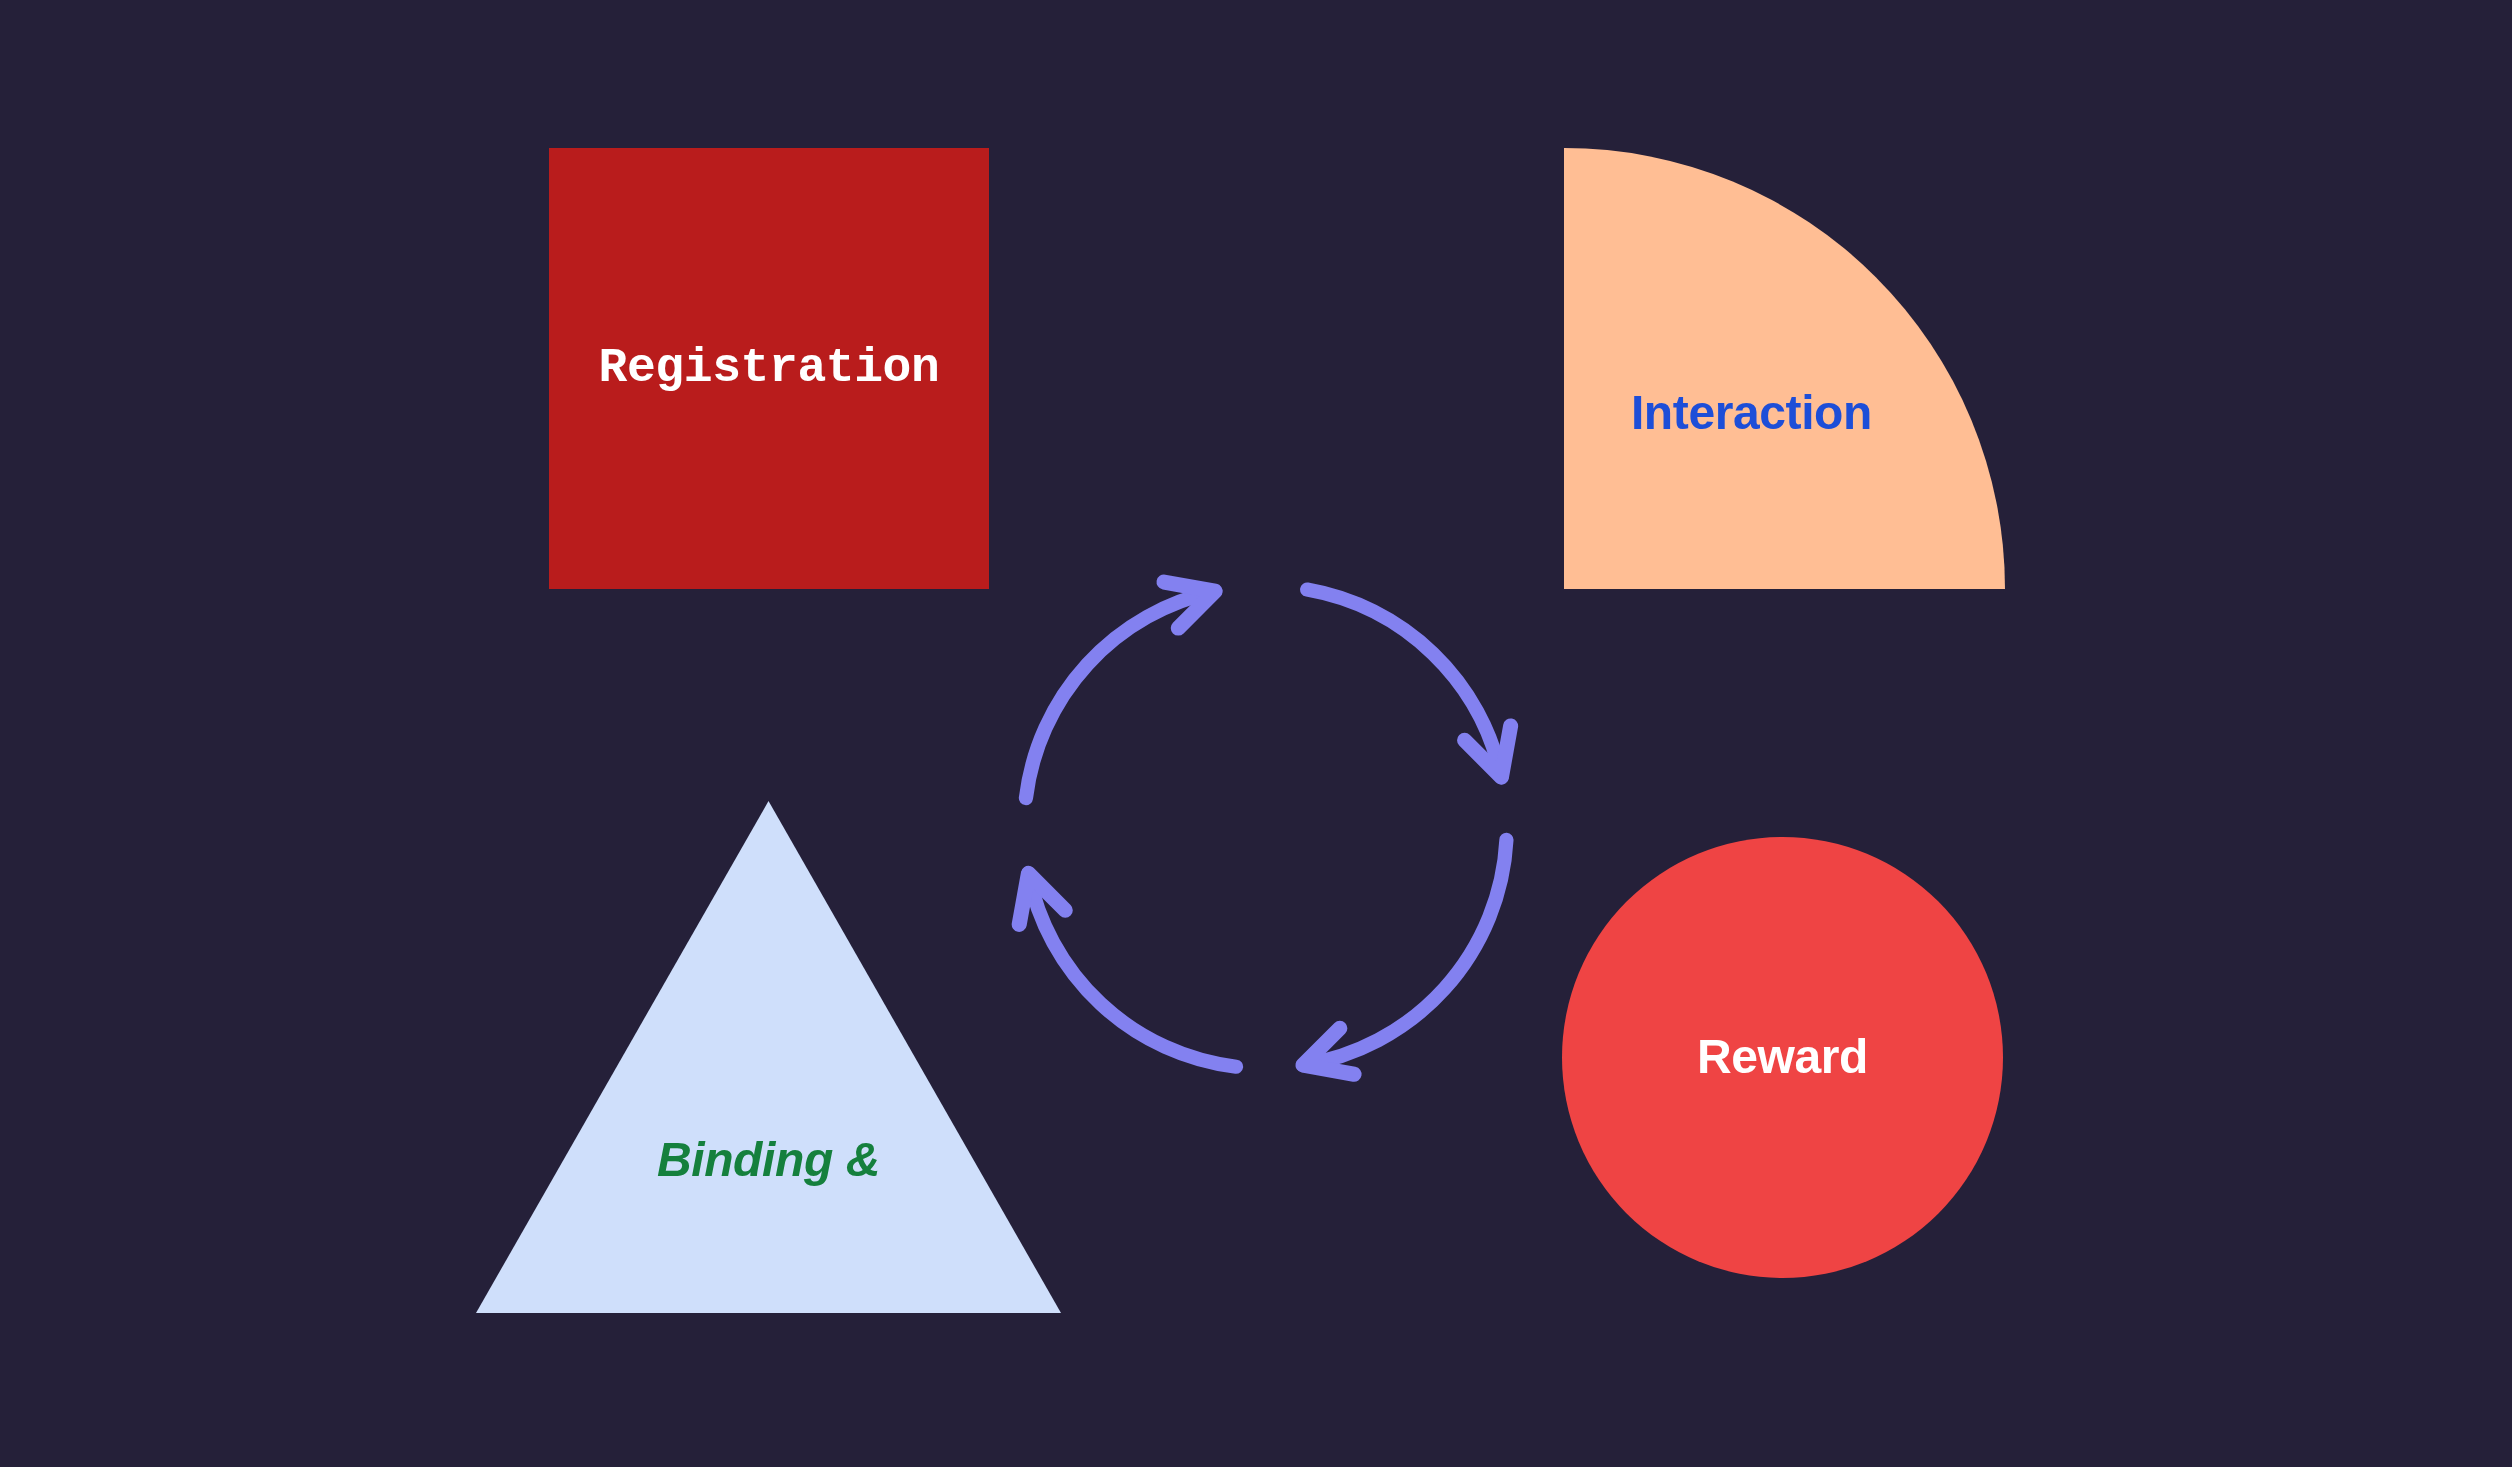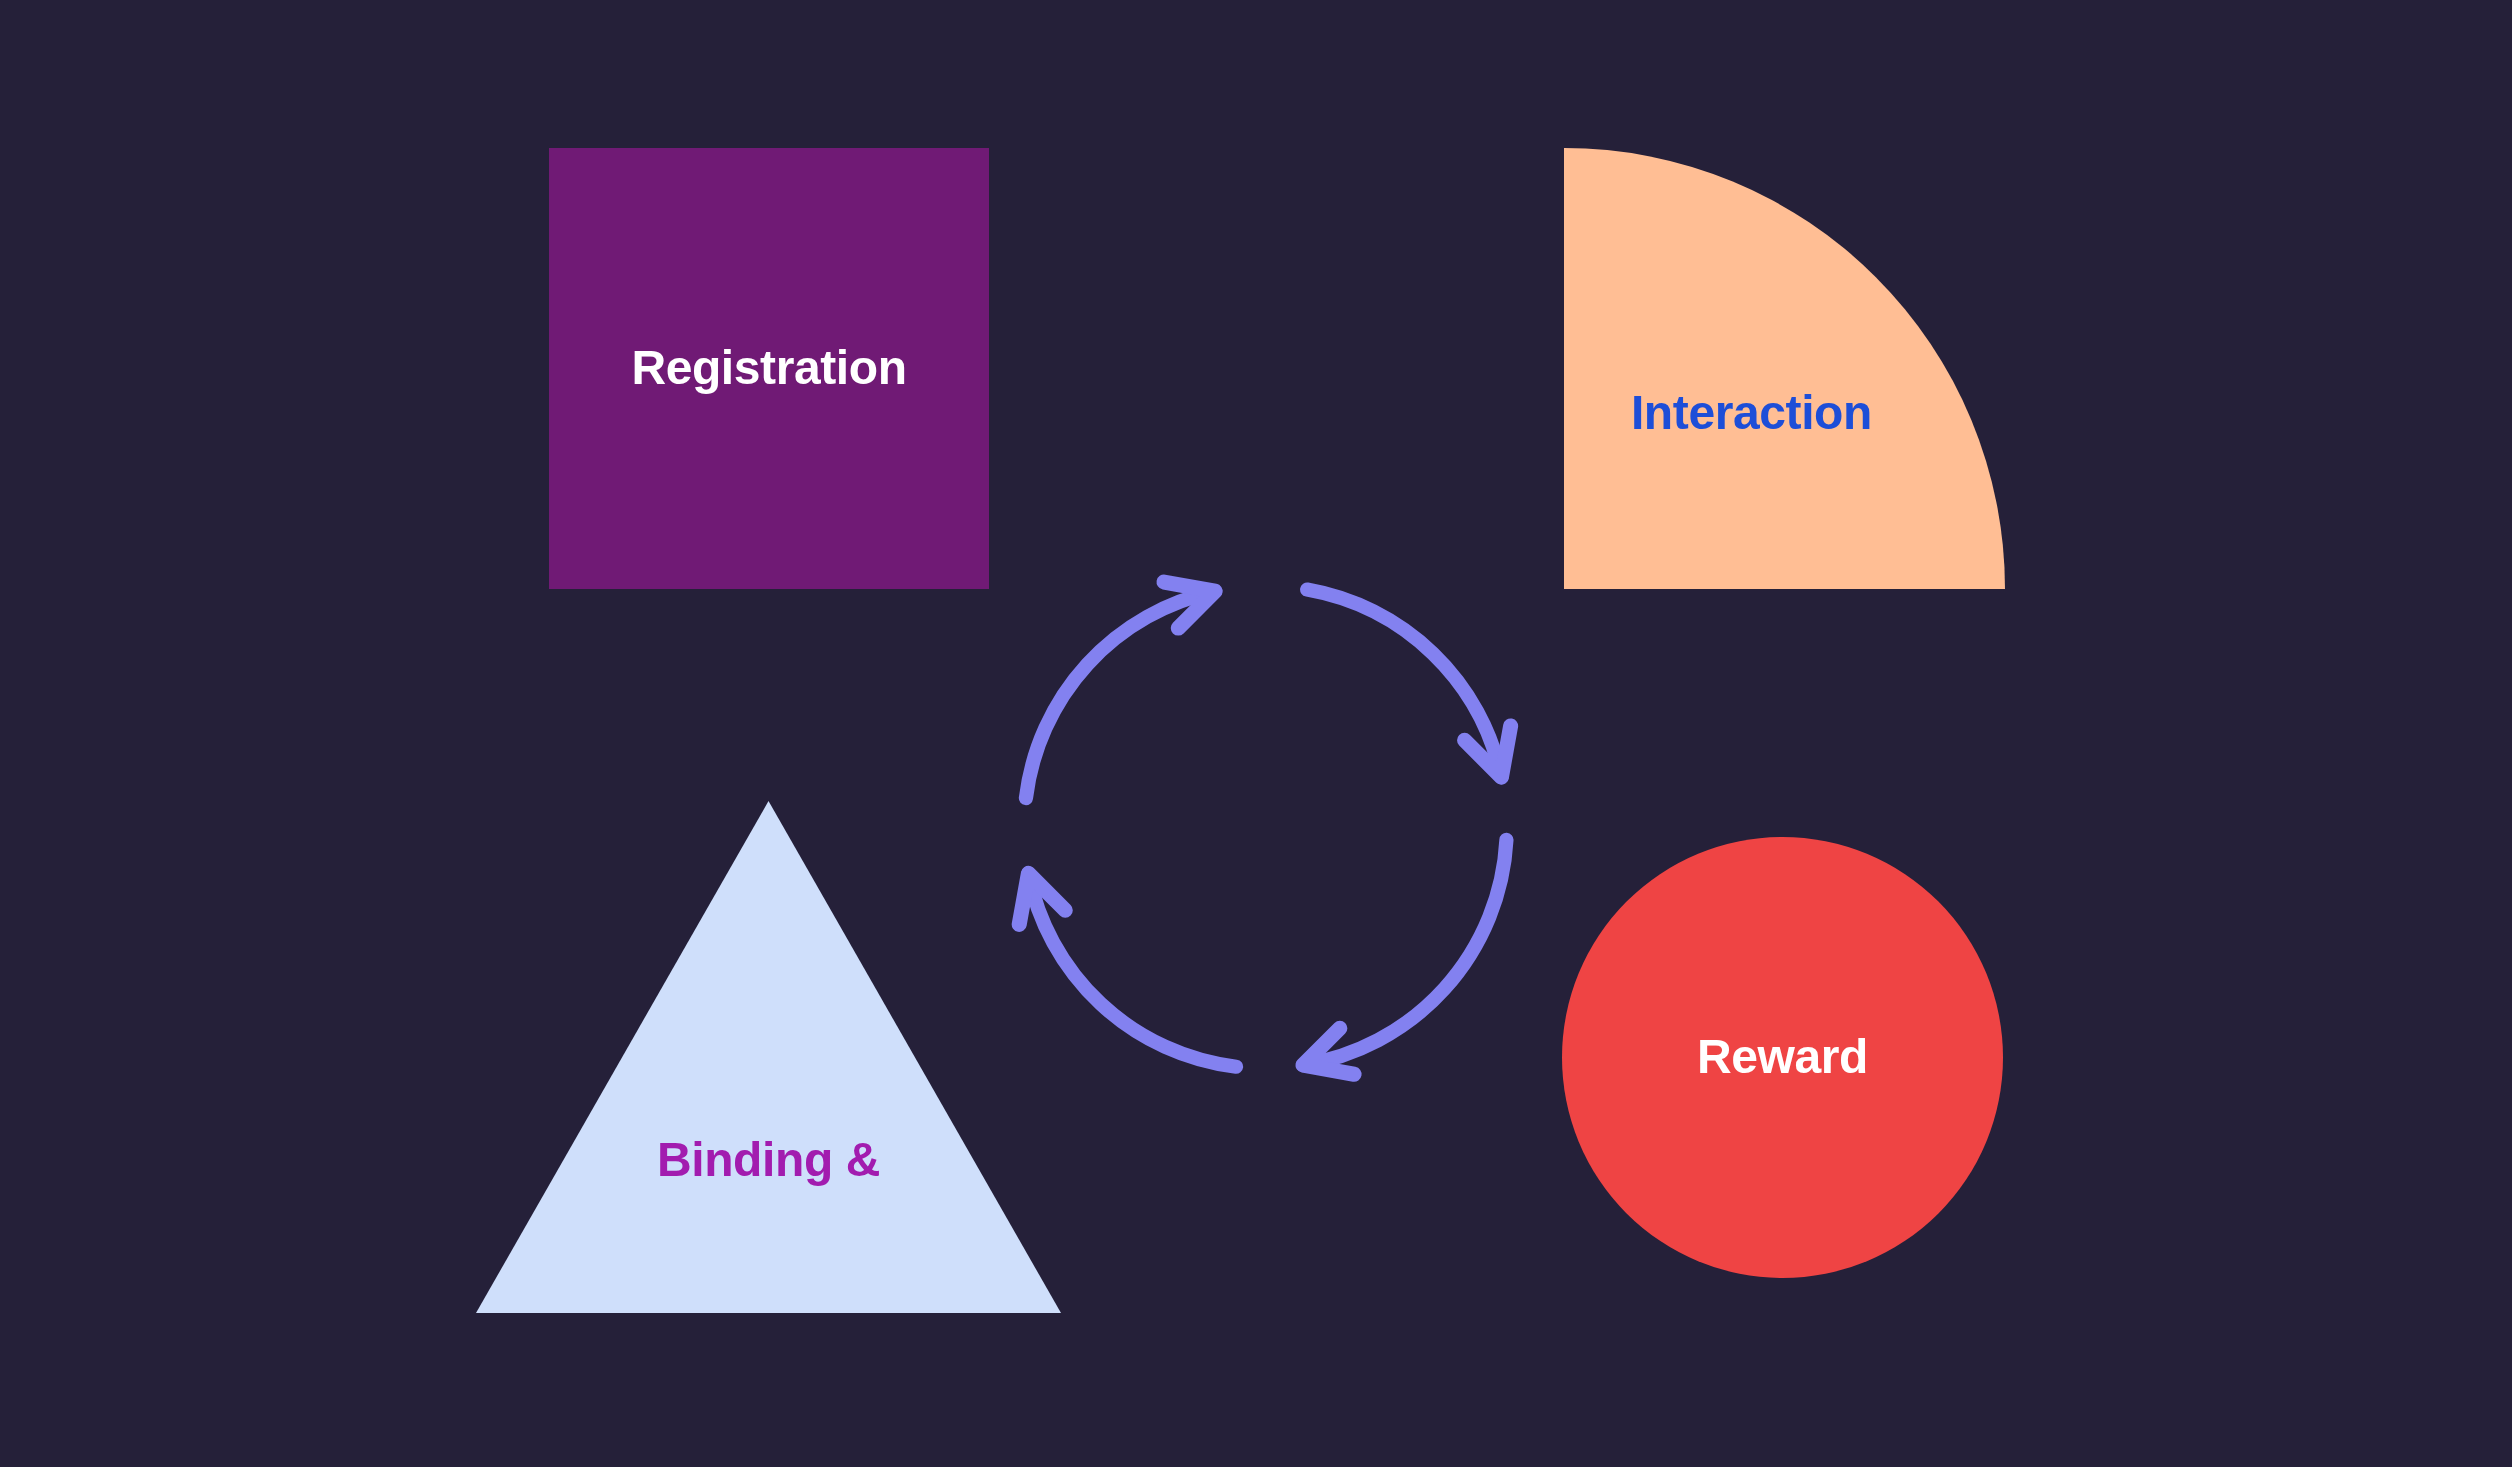--- a/index.html
+++ b/index.html
@@ -22,22 +22,22 @@
     font-weight: 700;
     font-size: 48px;
     letter-spacing: -0.4px;
     line-height: 1.1;
     white-space: nowrap;
   }
   
   .node-square {
     left: 549px; top: 148px;
     width: 440px; height: 441px;
-    background: #701a75;
-    display: flex; align-items: center; justify-content: center;
+    background: #b91c1c;
+    display: flex; align-items: center; justify-content: center; font-family: Liberation Mono, monospace;
   }
   .node-square .node-label { color: #FFFFFF; }
   
   .node-quarter {
     left: 1564px; top: 148px;
     width: 441px; height: 441px;
     background: #FFBE94;
     border-radius: 0 100% 0 0;
   }
   .node-quarter .node-label {
@@ -50,23 +50,24 @@
   .node-triangle {
     left: 476px; top: 801px;
     width: 585px; height: 512px;
     background: #CFDFFB;
     clip-path: polygon(50% 0%, 100% 100%, 0% 100%);
   }
   .node-triangle .node-label {
     position: absolute;
     left: 50%; top: 70%;
     transform: translate(-50%, -50%);
-    color: #a21caf;
+    color: #15803d;
     text-align: center;
     line-height: 75px;
+    font-style: italic;
   }
   .node-triangle .node-label span { display: block; }
   
   .node-circle {
     left: 1562px; top: 837px;
     width: 441px; height: 441px;
     background: #ef4444;
     border-radius: 50%;
     display: flex; align-items: center; justify-content: center;
   }

